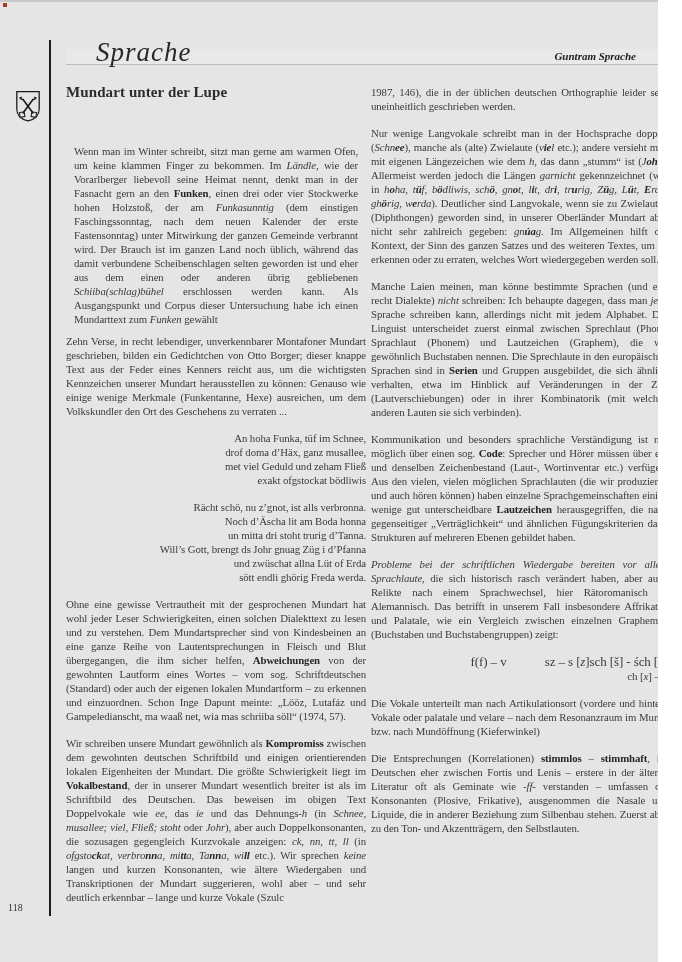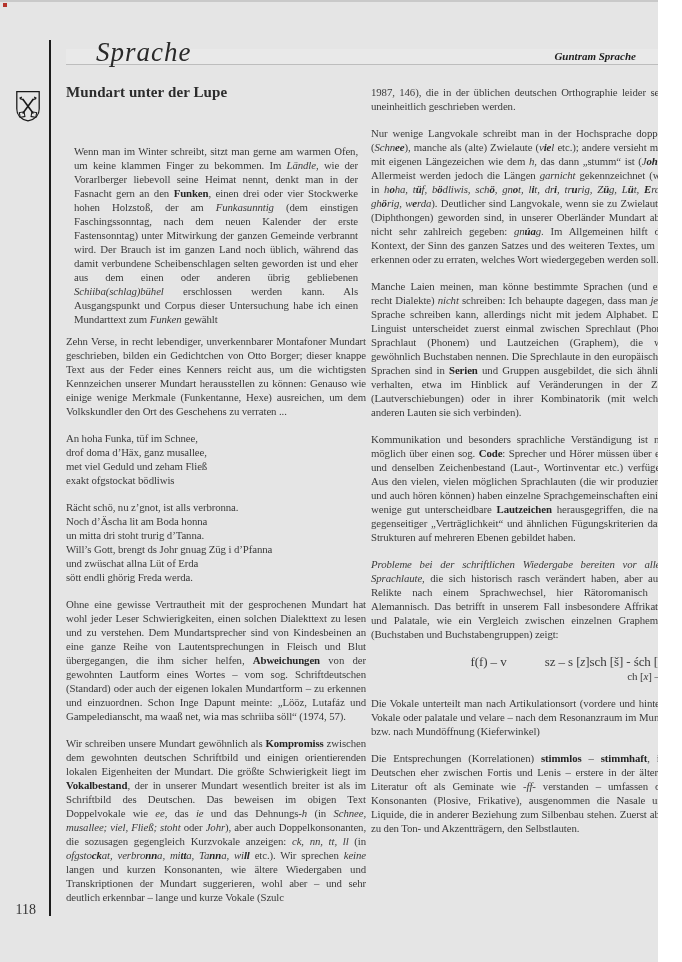--- a/index.html
+++ b/index.html
@@ -19,31 +19,31 @@
   .author{position:absolute;right:22px;top:50px;font-size:11px;font-weight:bold;
         font-style:italic;color:#1e1e1e;}
   .article-title{position:absolute;left:66px;top:84px;font-size:15px;font-weight:bold;
         color:#2c2c2c;letter-spacing:0.1px;text-align:right;}
   .col{position:absolute;font-size:10.8px;line-height:14px;text-align:justify;
         letter-spacing:-0.1px;}
   .col-left{left:66px;top:136px;width:300px;}
   .col-right{left:371px;top:85px;width:297px;}
   .col p{margin:0 0 13px 0;}
   .col p.nogap{margin:8px;}
-  .poem{white-space:pre-line;text-align:left;margin:0 0 13px 0;}
+  .poem{white-space:pre-line;text-align:right;margin:0 0 13px 14px;}
   .poem.stanza-1{margin-top:13px;}
   b{color:#262626;}
   .formula{margin:2px 0 13px 0;text-align:right;}
   .frow{font-size:13px;line-height:15px;}
   .frow2{font-size:11px;line-height:14px;}
   .fc1{display:inline-block;width:59px;}
   .fc2{display:inline-block;width:83px;}
   .fc3{display:inline-block;}
-  .pagenum{position:absolute;left:8px;top:902px;width:28px;text-align:right;
-        font-size:14px;color:#333;}
+  .pagenum{position:absolute;left:8px;top:902px;width:28px;
+        font-size:10px;color:#333;}
 </style>
 </head>
 <body>
 
 <div class="page">
 
   <div class="top-edge"></div>
   <div class="right-edge"></div>
   <div class="reg-mark reg-tl"></div>
   <div class="reg-mark reg-tr"></div>

